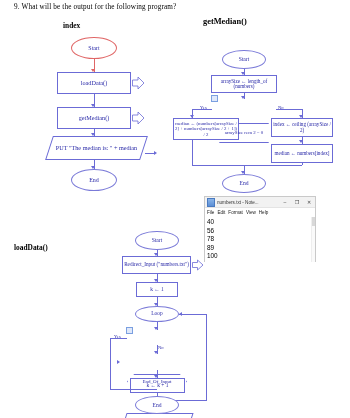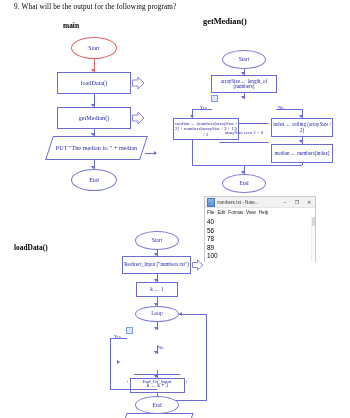--- a/index.html
+++ b/index.html
@@ -212,21 +212,21 @@
     top: 0; left: 0; right: 0;
     height: 9px;
     background: #d8d8d8;
   }
 </style>
 </head>
 <body>
 
 <div class="abs question">9. What will be the output for the following program?</div>
 
-<div class="abs col-label" id="lbl-main">main</div>
+<div class="abs col-label" id="lbl-main">index</div>
 <div class="abs col-label" id="lbl-getmed">getMedian()</div>
 <div class="abs col-label" id="lbl-load">loadData()</div>
 
 <div>
 
   <div class="abs node term red" style="left:71px; top:37px; width:46px; height:22px; font-size:6px;">Start</div>
 
   <div class="abs ln vln red" style="left:93.5px; top:59px; height:13px;"></div>
   <div class="abs arrowdn" style="left:91px; top:69px; border-top-color:#e06666;"></div>
 

